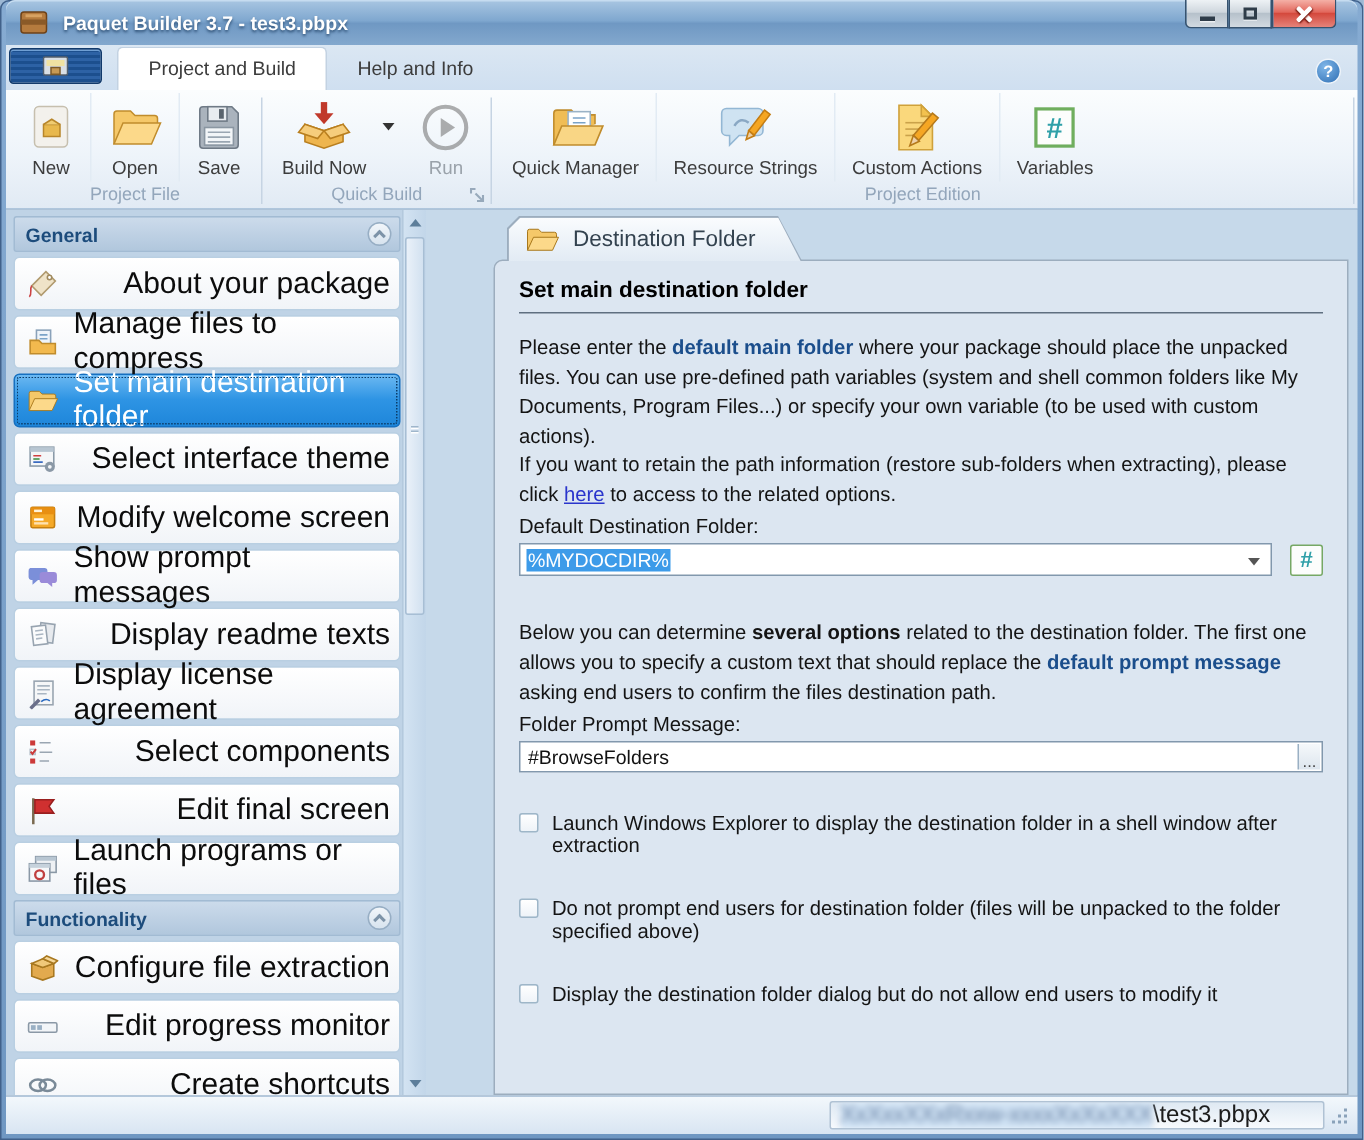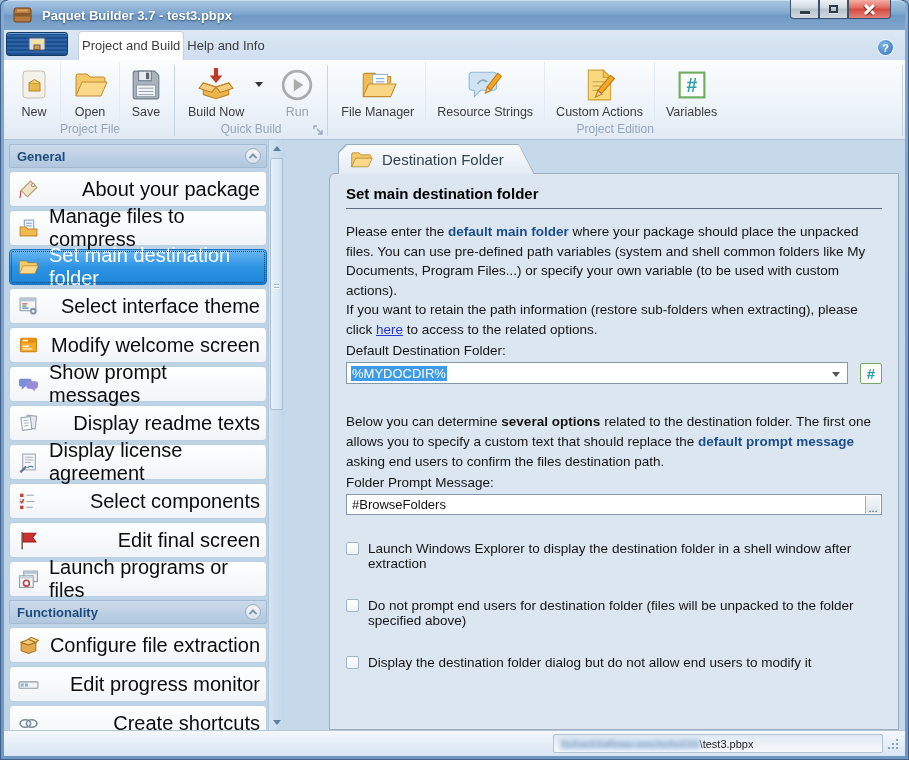--- a/index.html
+++ b/index.html
@@ -23,21 +23,21 @@
   .glyph-restore{width:9px;height:8px;border:2px solid #2e3c49;background:transparent;box-shadow:0 1px 0 #ffffff88;}
   .glyph-x{position:relative;width:13px;height:13px;}
   .glyph-x i{position:absolute;left:0;top:5px;width:13px;height:3px;background:#fff;border-radius:1px;
     box-shadow:0 1px 1px #7d1d14;}
   .glyph-x i:first-child{transform:rotate(45deg);} .glyph-x i:last-child{transform:rotate(-45deg);}
   
   .tabrow{flex:0 0 30px;background:linear-gradient(#dbe7f3,#cfdff0);display:flex;align-items:flex-end;position:relative;}
   .appbtn{width:62px;height:24px;margin:0 10px 2px 2px;align-self:center;border:1px solid #123a6b;border-radius:3px;
     background:repeating-linear-gradient(0deg,#1c4f8e 0 2px,#2d62a5 2px 4px);
     box-shadow:inset 0 1px 0 #6f9fd4;display:flex;align-items:center;justify-content:center;}
-  .tab{padding:6px 3px 7px;font-size:13px;color:#3c3c3c;}
+  .tab{padding:6px 20px 7px;font-size:13px;color:#3c3c3c;}
   .tab.active{background:#fff;border:1px solid #c3d2e2;border-bottom:none;border-radius:4px 4px 0 0;}
   .help-badge{position:absolute;right:12px;bottom:5px;width:15px;height:15px;border-radius:50%;
     background:radial-gradient(circle at 35% 30%,#7fb6e8,#2f6fb4);color:#fff;font-size:11px;font-weight:bold;
     display:flex;align-items:center;justify-content:center;box-shadow:0 0 0 1px #ffffff99;}
   
   .ribbon{flex:0 0 80px;background:linear-gradient(#fbfdfe,#eef4fa 55%,#e1eaf4);
     border-bottom:1px solid #aec3d8;display:flex;padding:2px 2px 0;position:relative;}
   .rgroup{display:flex;flex-direction:column;position:relative;padding:0 2px;}
   .rbuttons{flex:1;display:flex;align-items:stretch;}
   .rbtn{display:flex;flex-direction:column;align-items:center;justify-content:flex-start;
@@ -109,21 +109,21 @@
     background:linear-gradient(#f5f8fb,#dde6ee);border-left:1px solid #9ab0c4;
     font-size:11px;color:#444;display:flex;align-items:flex-end;justify-content:center;line-height:9px;}
   .chk{display:flex;align-items:flex-start;gap:9px;margin:0 0 27px;font-size:13.5px;color:#141414;max-width:640px;}
   .chk .box{flex:0 0 13px;width:13px;height:13px;margin-top:1px;border:1px solid #9eb6c8;border-radius:2px;
     background:linear-gradient(#ffffff,#eef3f8);}
   
   .statusbar{flex:0 0 26px;background:linear-gradient(#f3f8fc,#d8e5f2);border-top:1px solid #b5c8da;
     display:flex;align-items:center;justify-content:flex-end;padding:0 6px 0 8px;}
   .path-panel{width:330px;height:19px;border:1px solid #b0c2d4;border-radius:2px;
     background:linear-gradient(#dfe9f3,#f7fafd);display:flex;align-items:center;
-    padding:0 6px;font-size:11px;color:#1c1c1c;overflow:hidden;white-space:nowrap;}
+    padding:0 6px;font-size:16px;color:#1c1c1c;overflow:hidden;white-space:nowrap;}
   .redacted{filter:blur(2.3px);color:#6f87a8;background:#cfe2f4;letter-spacing:-.5px;}
   .resize-grip{width:12px;height:12px;margin-left:4px;position:relative;}
   .resize-grip::after{content:"";position:absolute;right:1px;bottom:1px;width:2px;height:2px;background:#8aa2ba;
     box-shadow:-4px 0 0 #8aa2ba,-8px 0 0 #8aa2ba,0 -4px 0 #8aa2ba,-4px -4px 0 #8aa2ba,0 -8px 0 #8aa2ba;}
   svg{display:block;}
 </style>
 </head>
 <body>
 
 <div class="window">
@@ -254,21 +254,21 @@
           <span class="ico">
             <svg width="38" height="32" viewBox="0 0 36 30">
               <path d="M4 26 V6 a2 2 0 0 1 2 -2 h9 l3 3 h12 v6" fill="#f0bd55" stroke="#c08c2c"></path>
               <rect x="13" y="5" width="14" height="17" fill="#fff" stroke="#9ab2c6"></rect>
               <line x1="16" y1="9" x2="24" y2="9" stroke="#7aa3c8"></line>
               <line x1="16" y1="12" x2="24" y2="12" stroke="#7aa3c8"></line>
               <line x1="16" y1="15" x2="24" y2="15" stroke="#7aa3c8"></line>
               <path d="M4 26 L9 14 h26 l-5 12 z" fill="#f9d685" stroke="#c08c2c"></path>
             </svg>
             </span>
-          <span class="lbl">File Manager</span>
+          <span class="lbl">Quick Manager</span>
         </div>
         <div class="rbtn">
           <span class="ico">
             <svg width="36" height="34" viewBox="0 0 34 32">
               <path d="M5 4 h20 a3 3 0 0 1 3 3 v11 a3 3 0 0 1 -3 3 h-12 l-6 6 v-6 h-2 a3 3 0 0 1 -3 -3 v-11 a3 3 0 0 1 3 -3 z" fill="#cfe3f2" stroke="#93b7d4"></path>
               <path d="M10 15 q4 -6 9 -2" stroke="#8aa8c4" fill="none" stroke-width="1.6"></path>
               <path d="M19 18 L29 5 l3.5 2.8 L22.5 20.8 z" fill="#f5a623" stroke="#c47d14"></path>
               <path d="M19 18 l-1.6 5.6 5.2 -2.4 z" fill="#eccfa4" stroke="#c47d14"></path>
             </svg>
             </span>

